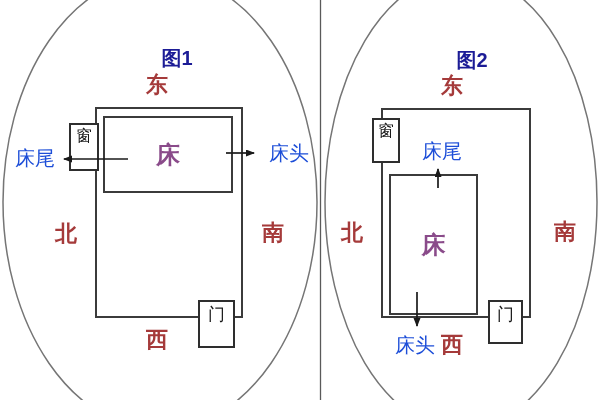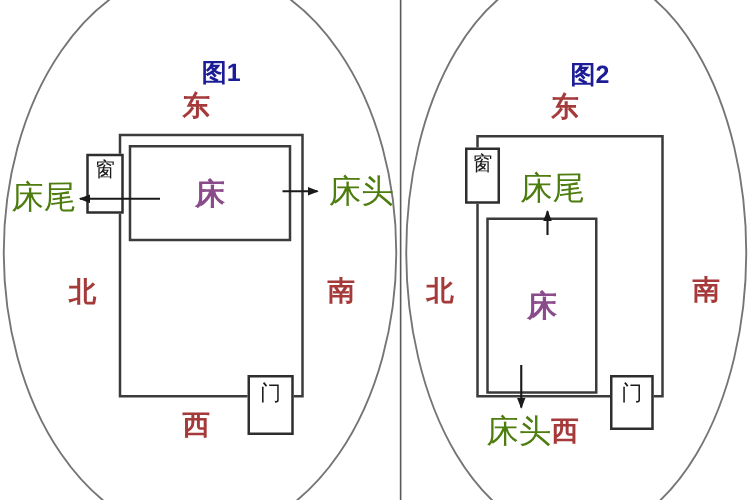--- a/index.html
+++ b/index.html
@@ -11,21 +11,21 @@
   svg.layer{pointer-events:none;}
   .rect{position:absolute;box-sizing:border-box;border:2px solid #3b3b3b;background:transparent;}
   .box{position:absolute;box-sizing:border-box;border:2px solid #2e2e2e;background:#ffffff;
        display:flex;justify-content:center;align-items:flex-start;padding-top:1px;
        font-size:16px;color:#1a1a1a;z-index:4;}
   .lbl{position:absolute;transform:translate(-50%,-50%);white-space:nowrap;z-index:6;}
   .fig-title{font-size:20px;font-weight:bold;color:#1c1c96;}
   .dir{font-size:22px;font-weight:bold;color:#a53a3a;}
   .bed-rect{display:flex;align-items:center;justify-content:center;z-index:3;}
   .bed-char{font-size:24px;font-weight:bold;color:#8a4b8a;}
-  .black-lbl{font-size:26px;color:#4d7c0f;}
+  .black-lbl{font-size:20px;color:#1d4ed8;}
   .room{z-index:2;}
   .z5{z-index:5;}
 </style>
 </head>
 <body>
 
 <div id="canvas">
 
   <svg class="layer" viewBox="0 0 600 400">
     <ellipse cx="160" cy="202" rx="157" ry="228" fill="none" stroke="#757575" stroke-width="1.5"></ellipse>

